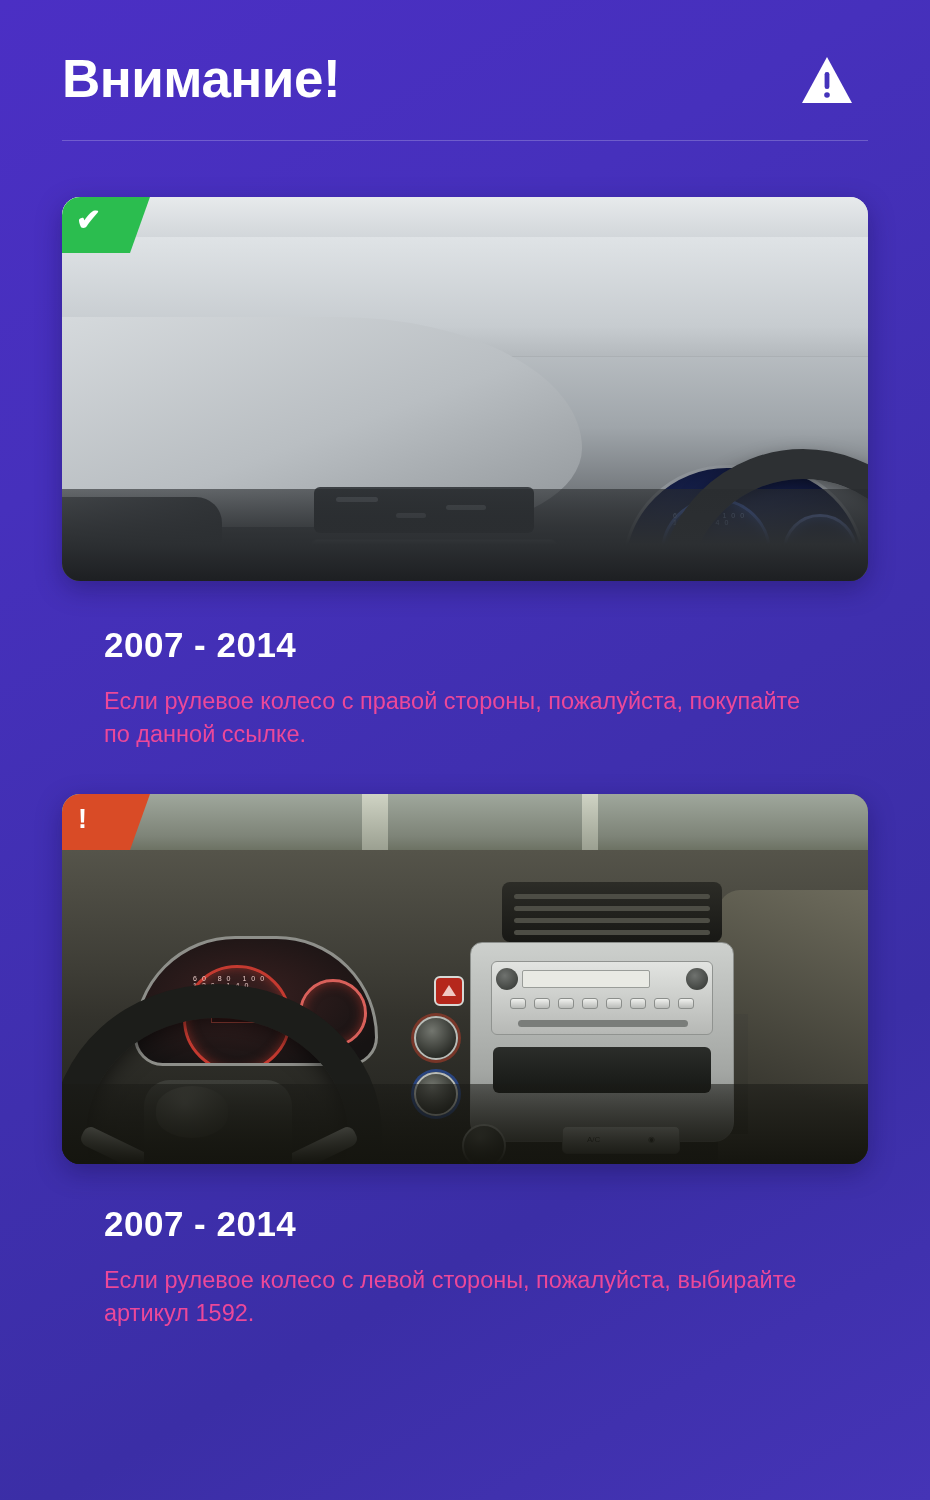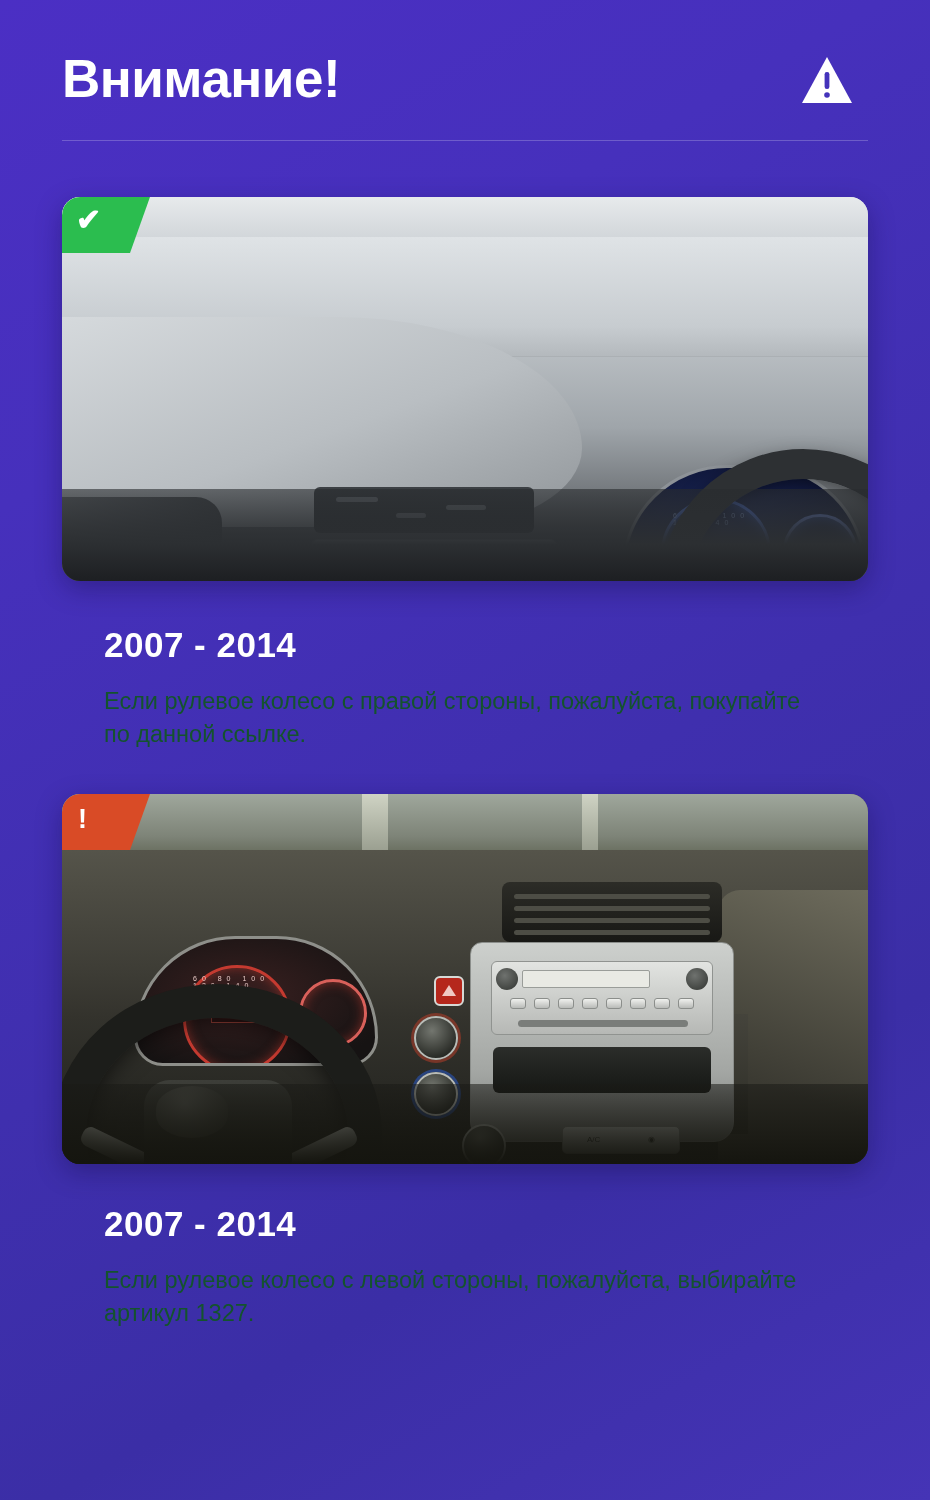--- a/index.html
+++ b/index.html
@@ -103,21 +103,21 @@
     margin-top: 44px;
     font-size: 35px;
     font-weight: bold;
     letter-spacing: 0.5px;
   }
   .caption .desc {
     margin-top: 20px;
     font-size: 23.5px;
     line-height: 1.42;
     font-weight: 400;
-    color: #14532d;
+    color: #ec4899;
   }
   .caption.second .years { margin-top: 40px; }
 
   
   .scene {
     position: absolute;
     inset: 0;
   }
 
   
@@ -523,16 +523,16 @@
 
       <div class="console-low"></div>
     </div>
 
     <div class="corner-flag bad"></div>
     <div class="corner-glyph">!</div>
   </div>
 
   <div class="caption second">
     <div class="years">2007 - 2014</div>
-    <div class="desc">Если рулевое колесо с левой стороны, пожалуйста, выбирайте артикул 1327.</div>
+    <div class="desc">Если рулевое колесо с левой стороны, пожалуйста, выбирайте артикул 1592.</div>
   </div>
 
 </div>
 
 </body></html>

